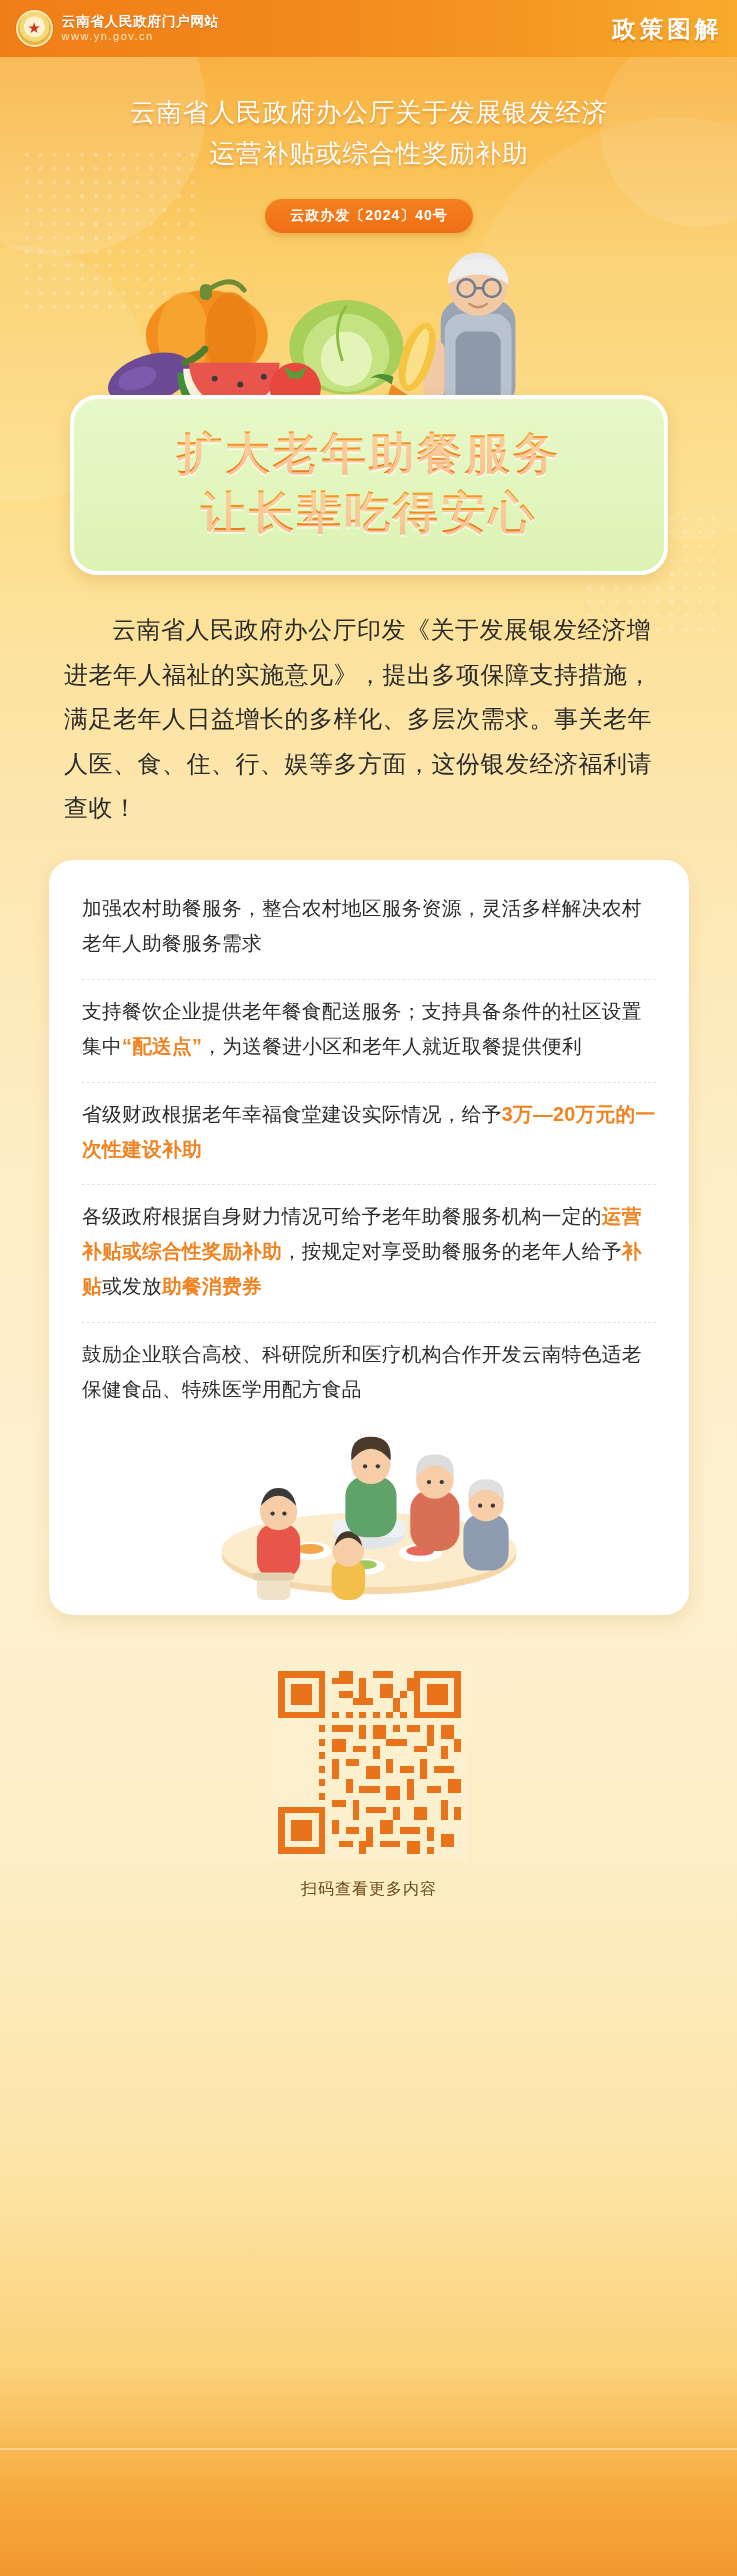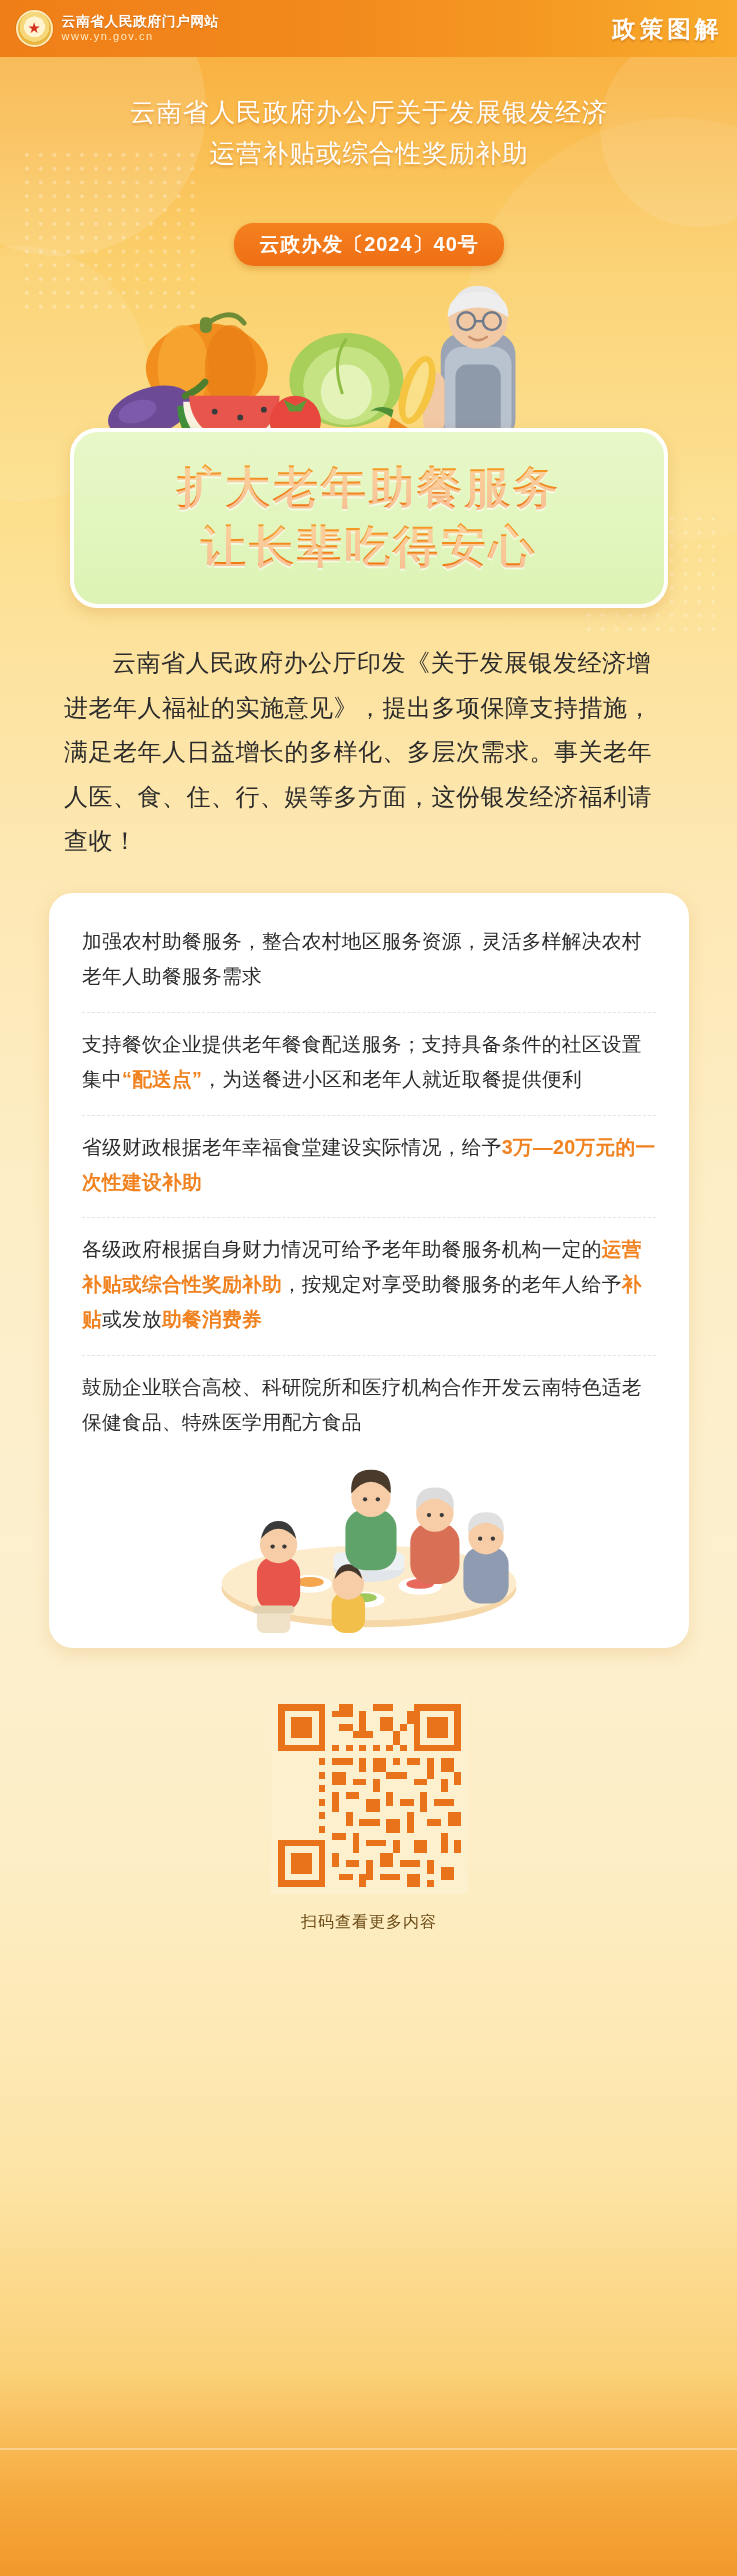--- a/index.html
+++ b/index.html
@@ -134,28 +134,27 @@
   .docnum-wrap {
     margin: 25.6px auto 0;
     display: flex;
     justify-content: center;
     position: relative;
     z-index: 3;
   }
   .docnum {
     background: linear-gradient(180deg, #f4811f, #ef6f14);
     color: #fff;
-    font-size: 20px;
+    font-size: 14px;
     font-weight: bold;
     letter-spacing: 1px;
     padding: 7.9px 25.6px;
     border-radius: 19.7px;
     box-shadow: 0 3px 5.9px rgba(180,90,10,.3);
     white-space: nowrap;
-    margin-top: 24px;
   }
 
   
   .hero {
     position: relative;
     width: 738px;
     height: 172px;
     margin-top: 7.9px;
     z-index: 2;
   }
@@ -169,21 +168,21 @@
     width: 598px;
     box-sizing: border-box;
     background: linear-gradient(180deg, #e8f8c9 0%, #dcf3b4 100%);
     border: 4.9px solid #ffffff;
     border-radius: 27.6px;
     box-shadow: 0 5.9px 13.8px rgba(190,120,30,.22);
     padding: 25.6px 0 27.6px;
     text-align: center;
   }
   .slogan-line {
-    font-family: Liberation Sans, sans-serif;
+    font-family: Liberation Serif, serif;
     font-weight: bold;
     font-size: 45px;
     letter-spacing: 3px;
     line-height: 1.32;
     background: linear-gradient(180deg, #f6a229 0%, #ef6d12 100%);
     -webkit-background-clip: text;
     background-clip: text;
     color: transparent;
     text-shadow: 0 2px 0 rgba(255,255,255,.55);
   }

